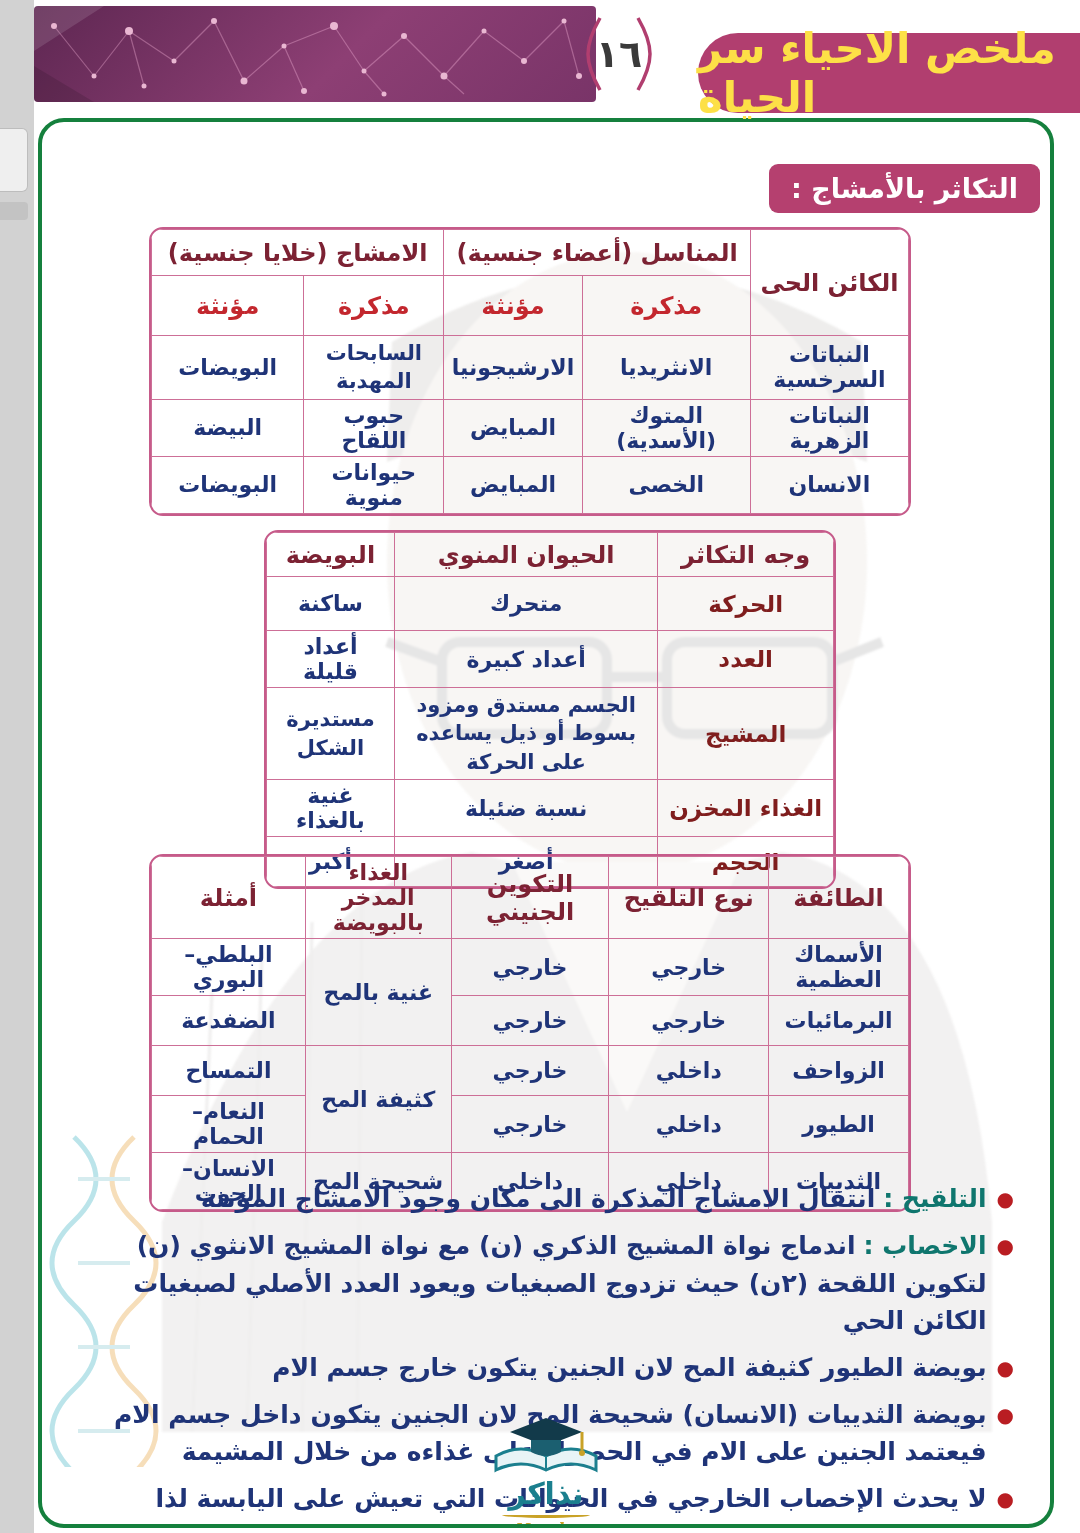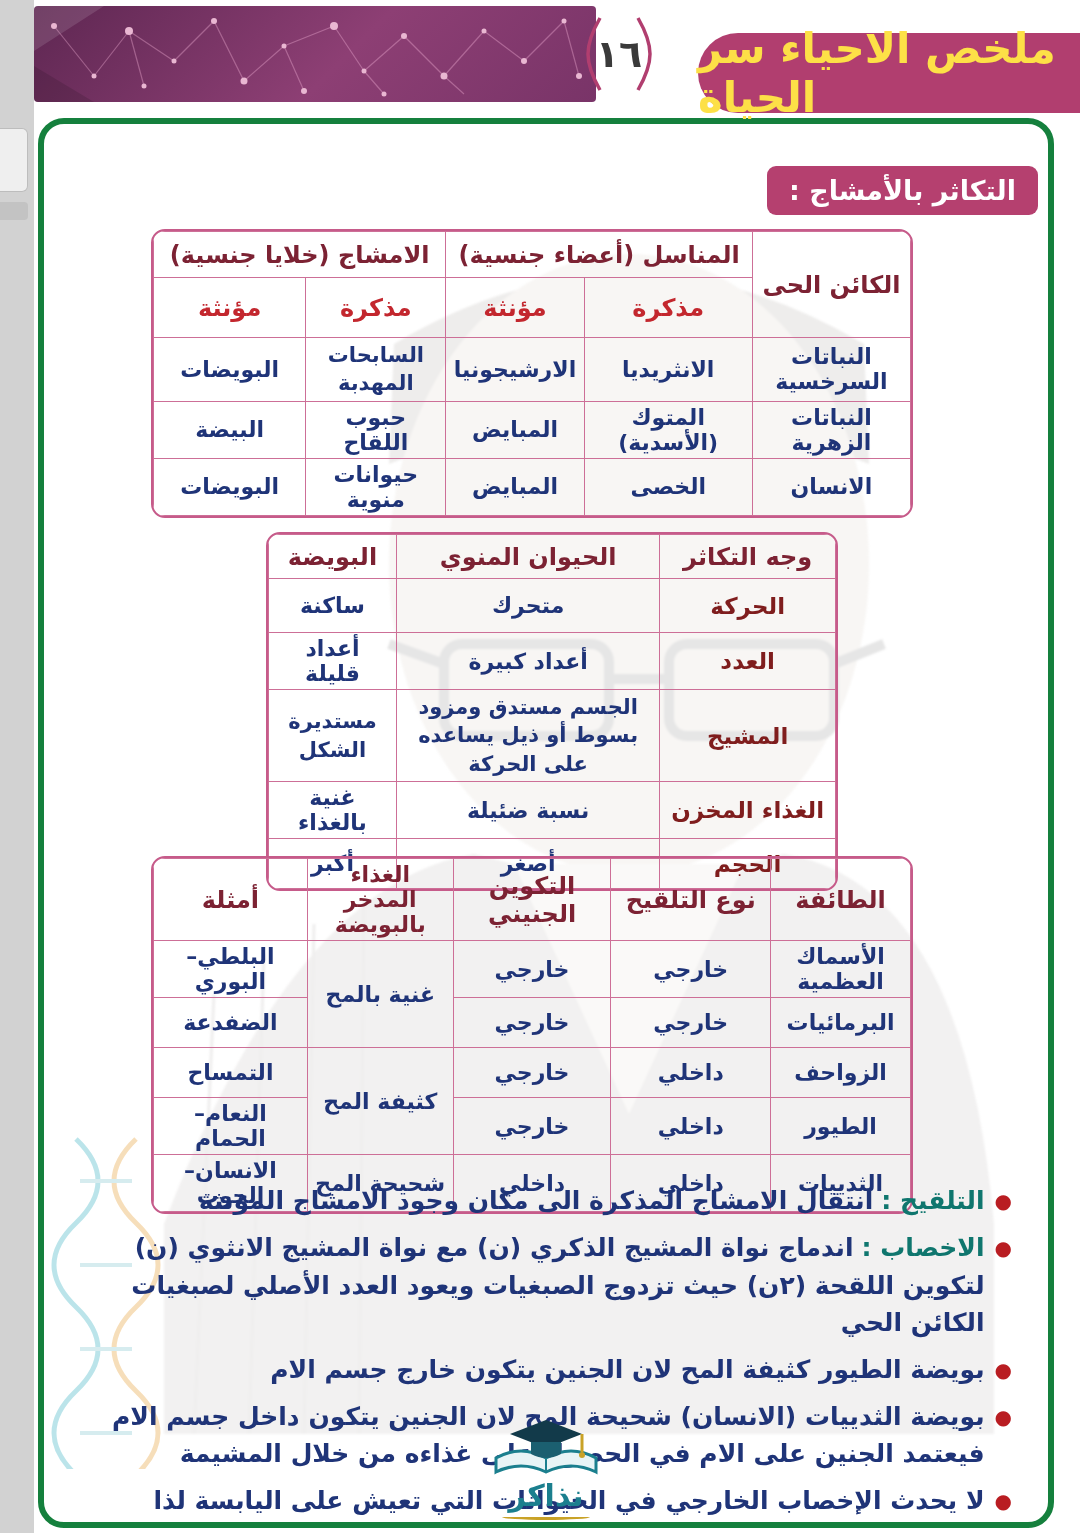--- a/index.html
+++ b/index.html
@@ -24,21 +24,21 @@
   .page-number { position:absolute; left:0; top:0; width:98px; height:96px;
     display:flex; align-items:center; justify-content:center;
     font-size:38px; font-weight:bold; color:#3a3a3a; }
   .title-banner { position:absolute; left:664px; right:0; top:9px; height:80px;
     background:#b13e6f; border-radius:46px 0 0 46px;
     display:flex; align-items:center; justify-content:center;
     color:#fde047; font-size:42px; font-weight:bold;margin-top:18px; }
 
   
   .card { position:absolute; left:38px; top:118px; width:1016px; height:1410px;
-    border:6px solid #15803d; border-radius:26px; background:#ffffff;
+    border:4px solid #15803d; border-radius:26px; background:#ffffff;
     overflow:hidden; z-index:3; }
 
   .watermark { position:absolute; left:90px; top:70px; pointer-events:none; filter:blur(1px); }
   .dna-decor { position:absolute; left:-8px; top:1005px; opacity:.35; pointer-events:none; }
 
   .section-badge { position:absolute; right:10px; top:42px;
     background:#b5406f; color:#ffffff; font-weight:bold; font-size:27px;
     padding:9px 22px; border-radius:9px; direction:rtl; }
 
   

